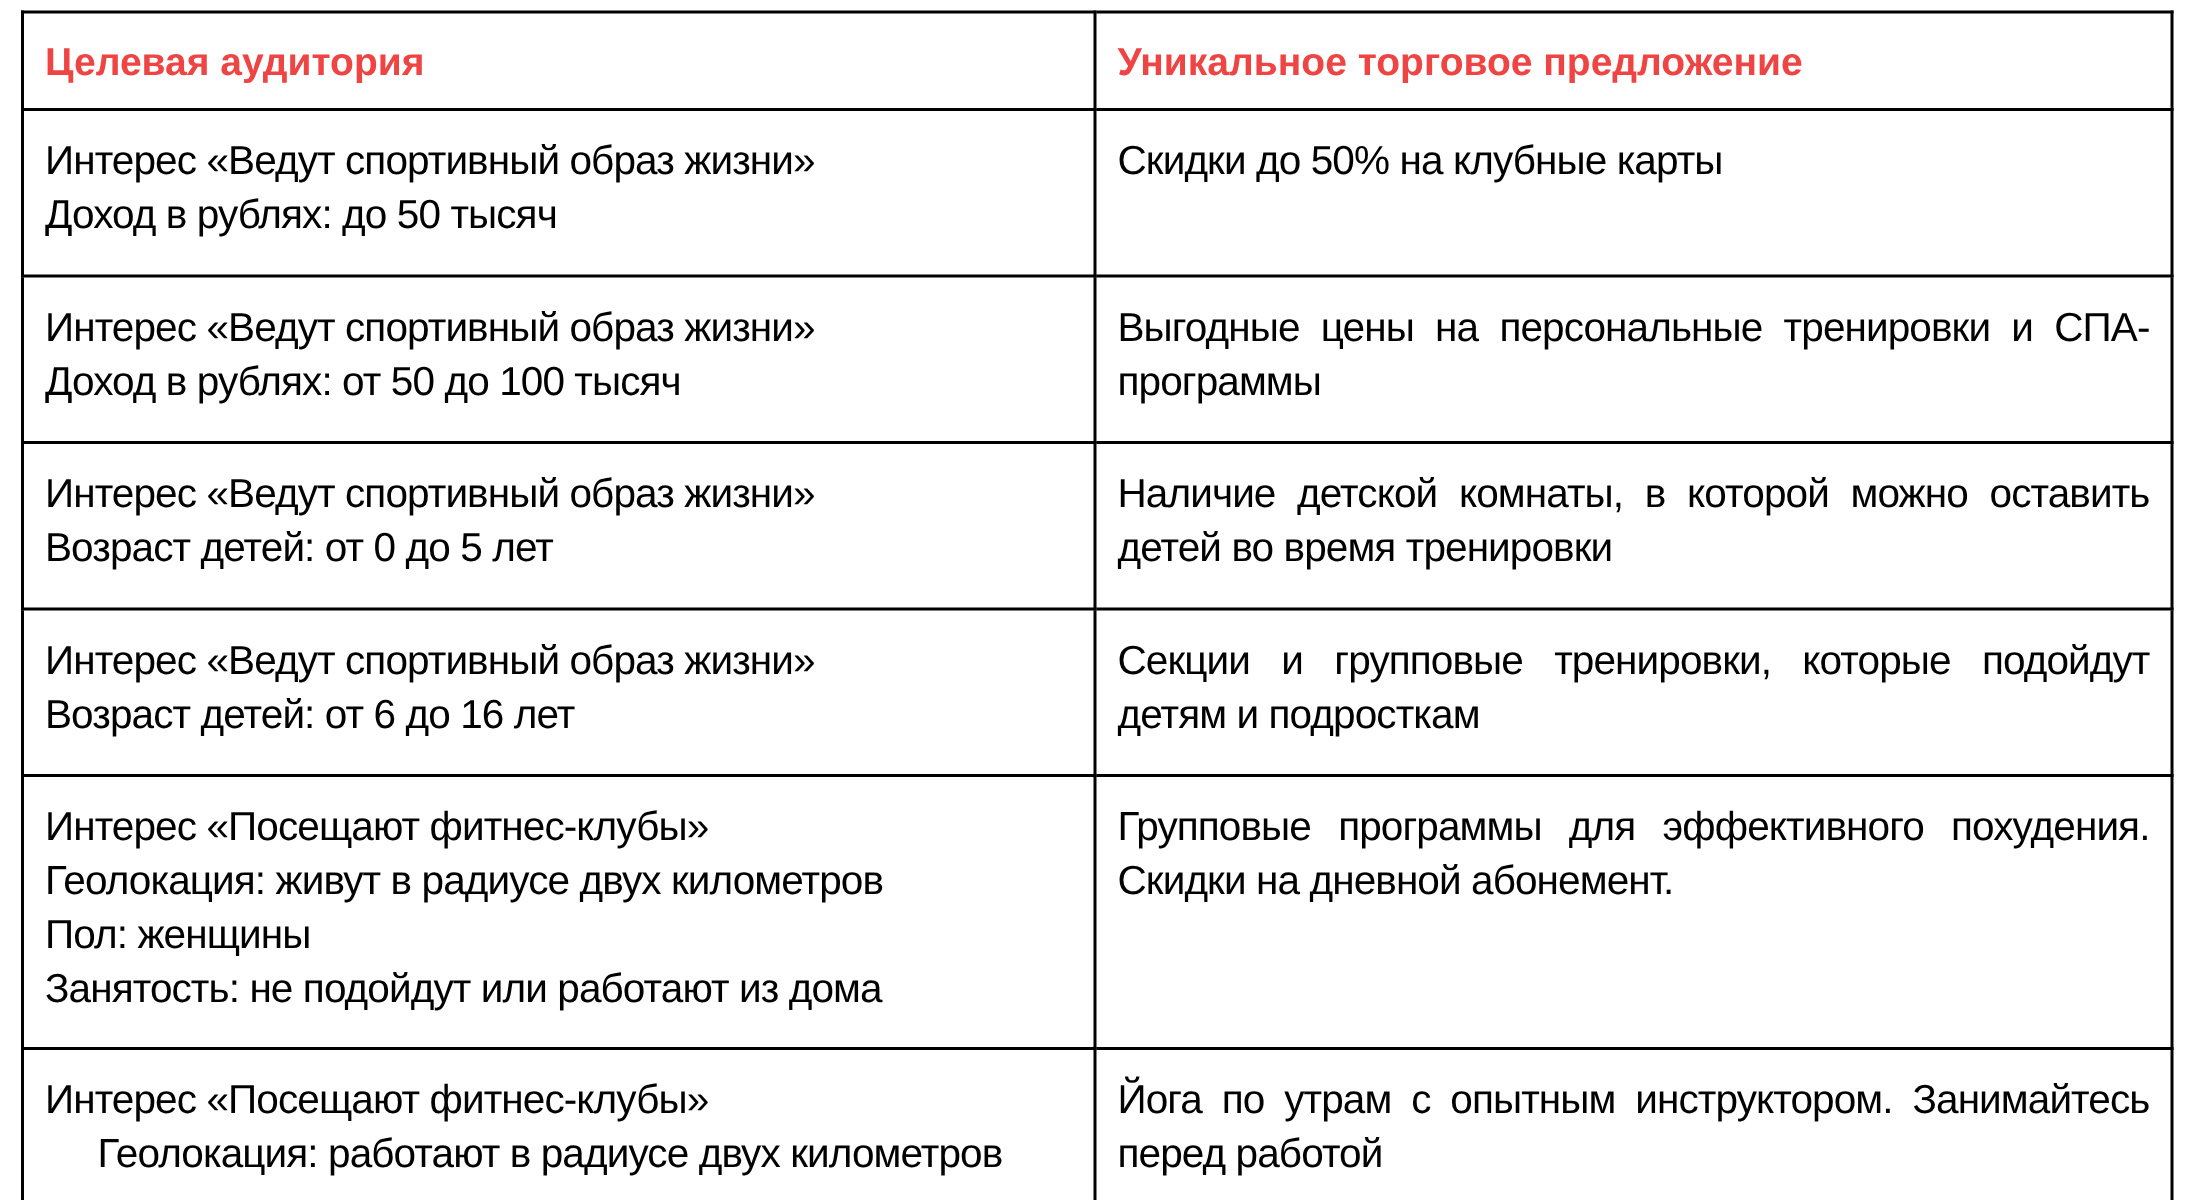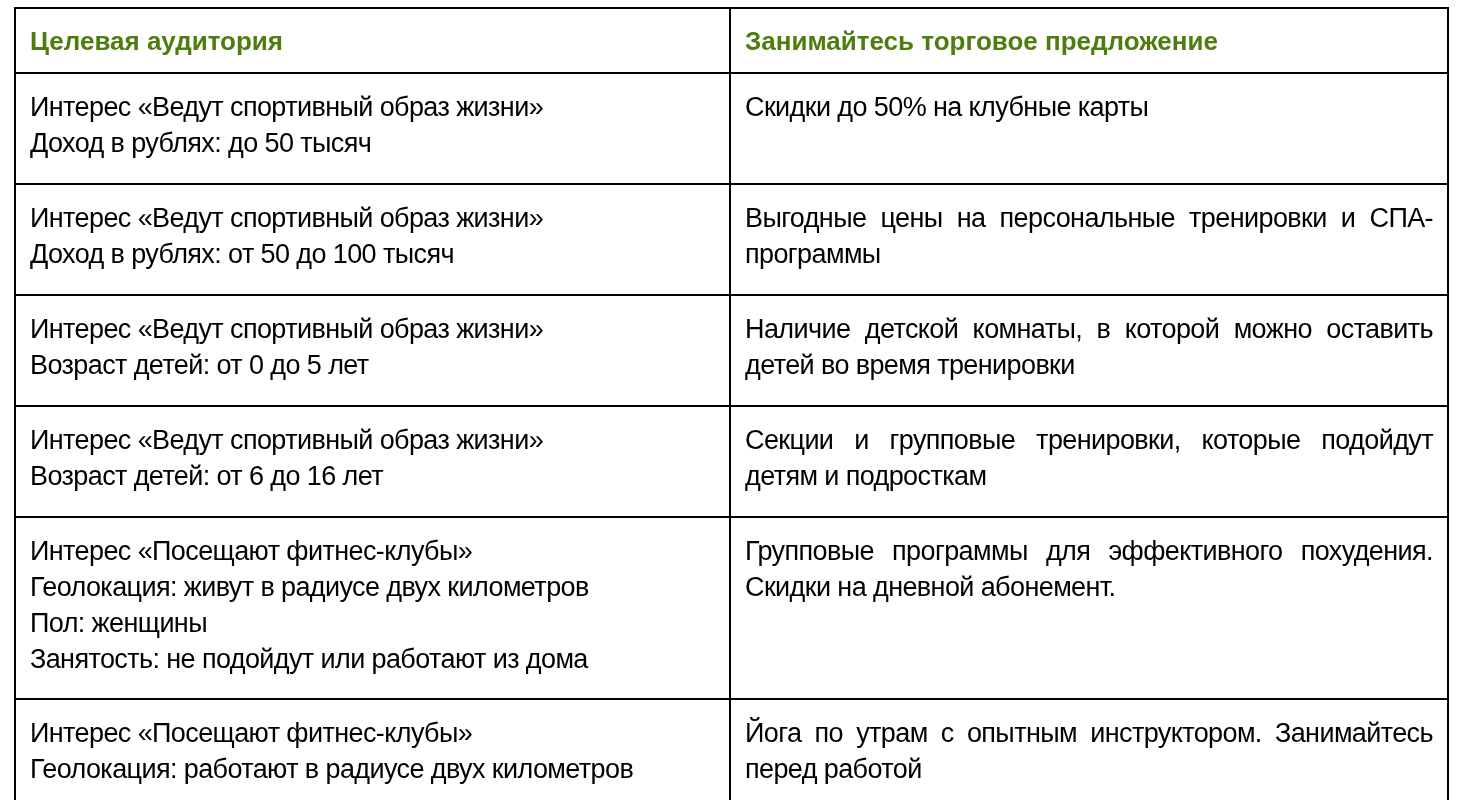--- a/index.html
+++ b/index.html
@@ -17,52 +17,52 @@
     table.usp td, table.usp th {
       border: 2px solid #000000;
       padding: 0 14px;
       vertical-align: top;
       text-align: left;
       line-height: 36px;
       font-weight: normal;
       transform-origin: left;
     }
     table.usp th {
-      color: #4d7c0f;
+      color: #ef4444;
       font-weight: bold;
       height: 63px;
       vertical-align: middle;
       font-size: 26px;
     }
     table.usp td { padding-top: 15px; padding-bottom: 19px; }
     table.usp td.right { text-align: justify; }
     col.c1 { width: 715px; }
     col.c2 { width: 718px; }
     .line { display: block; white-space: nowrap; letter-spacing: -0.6px; }
-    .line.wrap { white-space: normal; text-align: justify; text-align-last: auto; }
+    .line.wrap { white-space: normal; text-align: justify; text-align-last: auto; margin-left: 35px; }
     .justify { text-align: justify; letter-spacing: -0.6px; border-radius: 21px; }
     tr.r1 td { height: 75px; }
     tr.r2 td { height: 75px; }
     tr.r3 td { height: 75px; }
     tr.r4 td { height: 75px; }
     tr.r5 td { height: 146px; }
     tr.r6 td { height: 110px; }
   </style>
 </head>
 <body>
 
 <table class="usp">
   <colgroup>
       <col class="c1">
       <col class="c2">
     </colgroup>
   <thead>
     <tr>
       <th>Целевая аудитория</th>
-      <th>Занимайтесь торговое предложение</th>
+      <th>Уникальное торговое предложение</th>
     </tr>
   </thead>
   <tbody>
     <tr class="r1">
       <td>
         <span class="line">Интерес «Ведут спортивный образ жизни»</span>
         <span class="line">Доход в рублях: до 50 тысяч</span>
       </td>
       <td class="right justify">Скидки до 50% на клубные карты</td>
     </tr>

